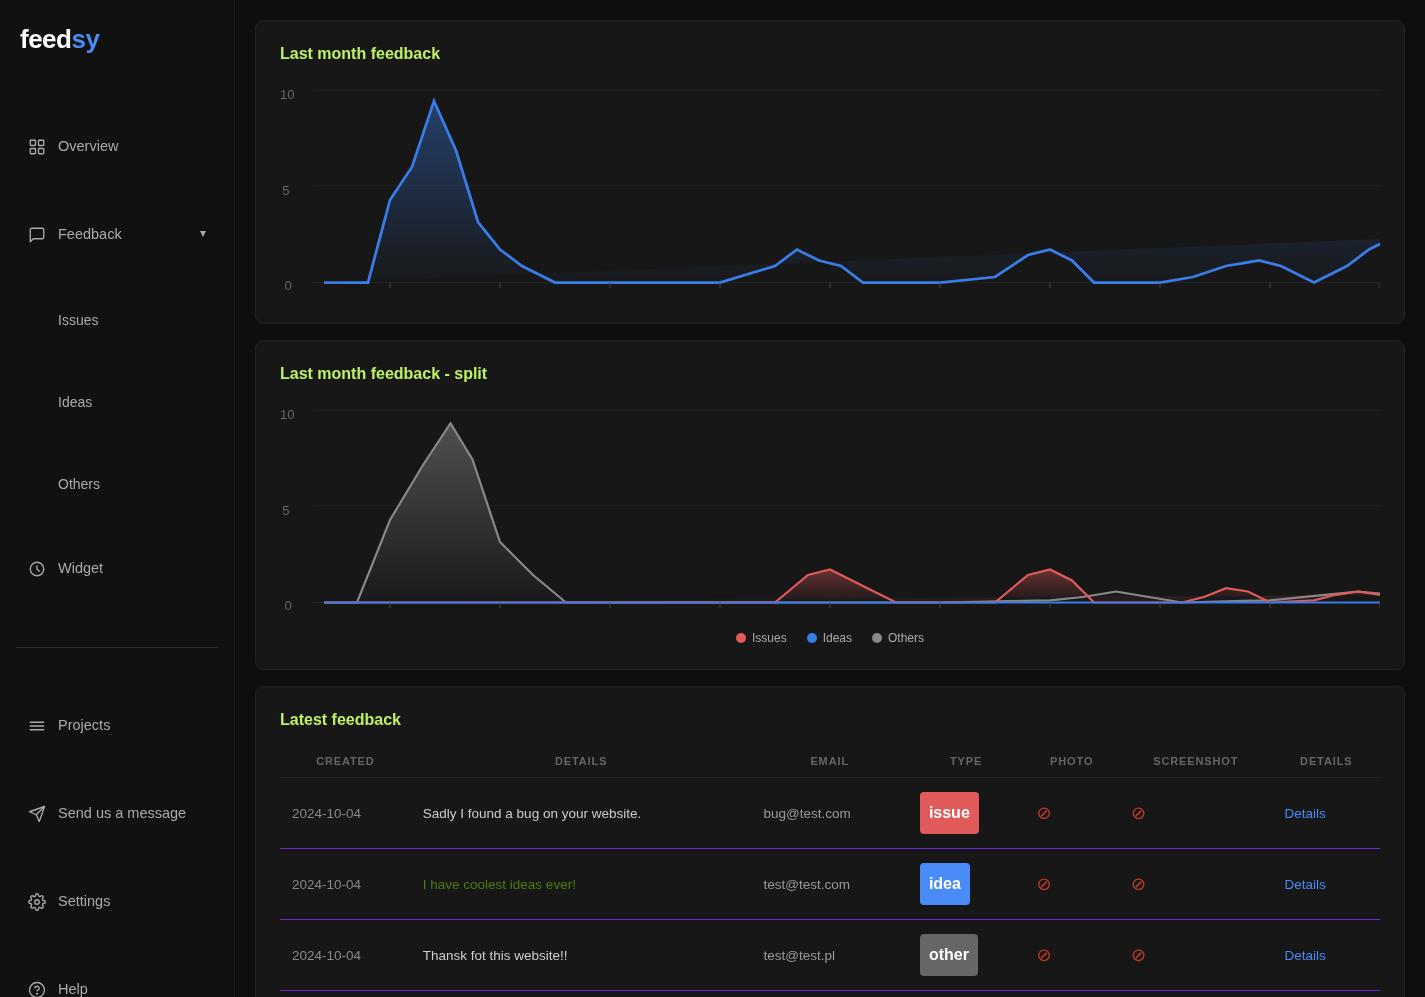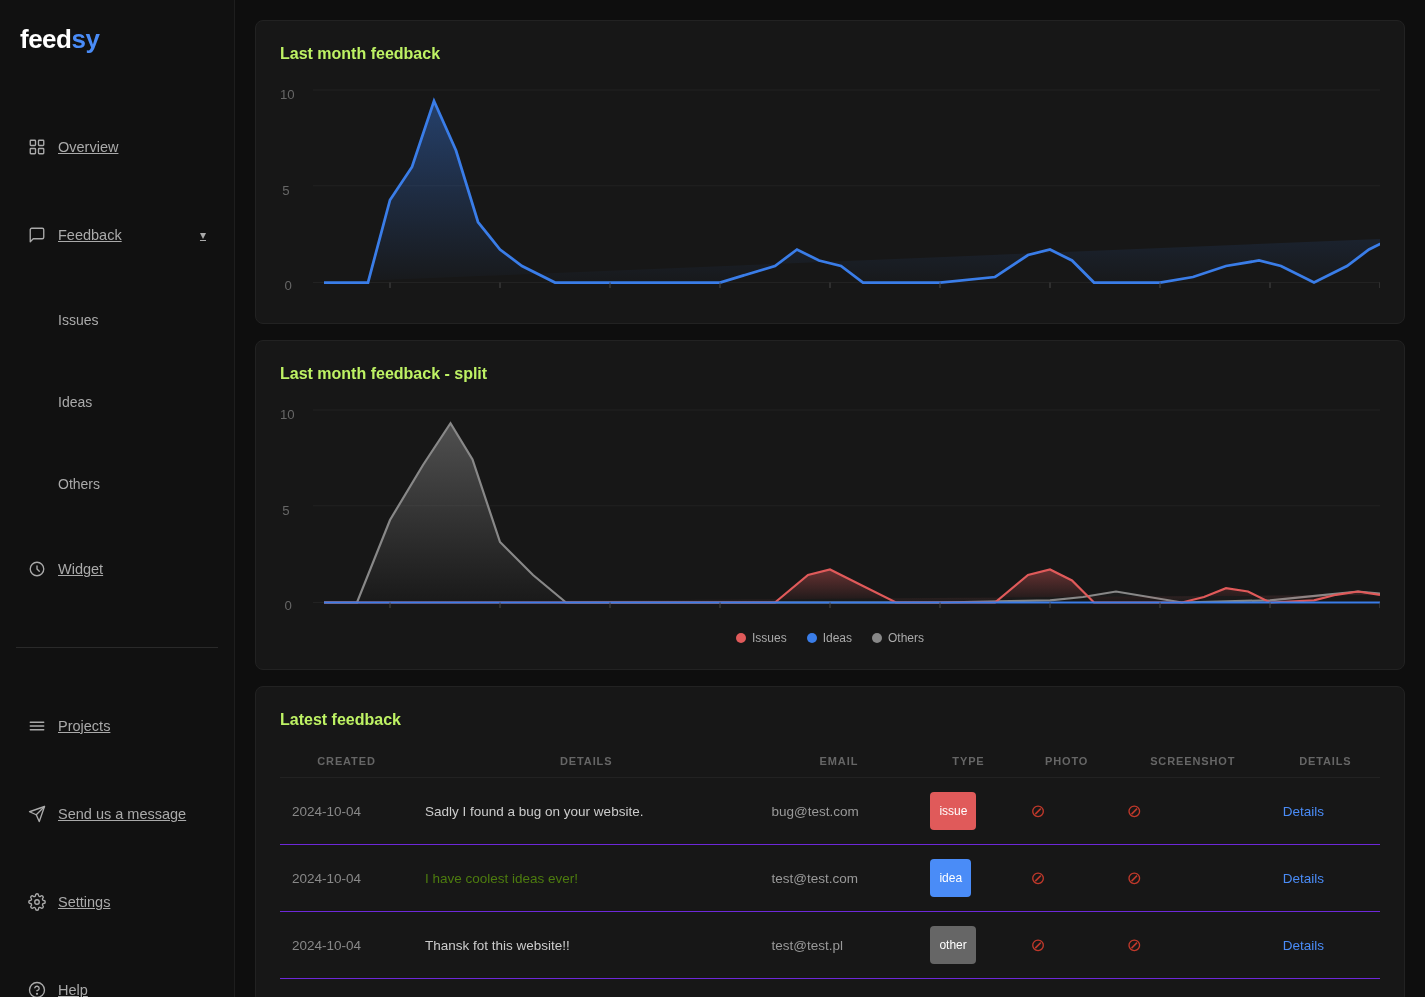--- a/index.html
+++ b/index.html
@@ -28,30 +28,29 @@
       padding: 4px 20px 24px 20px;
       font-size: 26px;
       font-weight: 700;
       color: #fff;
       letter-spacing: -0.5px;
     }
     .logo span { color: #4a8cf7; }
 
     .nav-item {
       display: flex;
-      align-items: center;
+      align-items: flex-start;
       gap: 12px;
       padding: 10px 20px;
       color: #aaa;
       cursor: pointer;
       font-size: 14.5px;
       border-radius: 6px;
       margin: 1px 8px;
       position: relative;
-      text-decoration: underline;
     }
     .nav-item .nav-icon { width: 18px; height: 18px; flex-shrink: 0; }
     .nav-item .chevron {
       margin-left: auto;
       font-size: 12px;
     }
 
     .nav-sub-item {
       display: flex;
       align-items: center;
@@ -154,22 +153,22 @@
       padding: 14px 12px;
       font-size: 13.5px;
       color: #999;
       border-bottom: 1px solid #6d28d9;
     }
 
     .badge {
       display: inline-block;
       padding: 12px 9px;
       border-radius: 4px;
-      font-size: 12px;
-      font-weight: 400;
+      font-size: 16px;
+      font-weight: 700;
       color: #fff;
     }
     .badge-issue { background: #e05a5a; }
     .badge-idea  { background: #4a8cf7; }
     .badge-other { background: #666; }
 
     .no-icon {
       color: #c0392b;
       font-size: 18px;
     }

